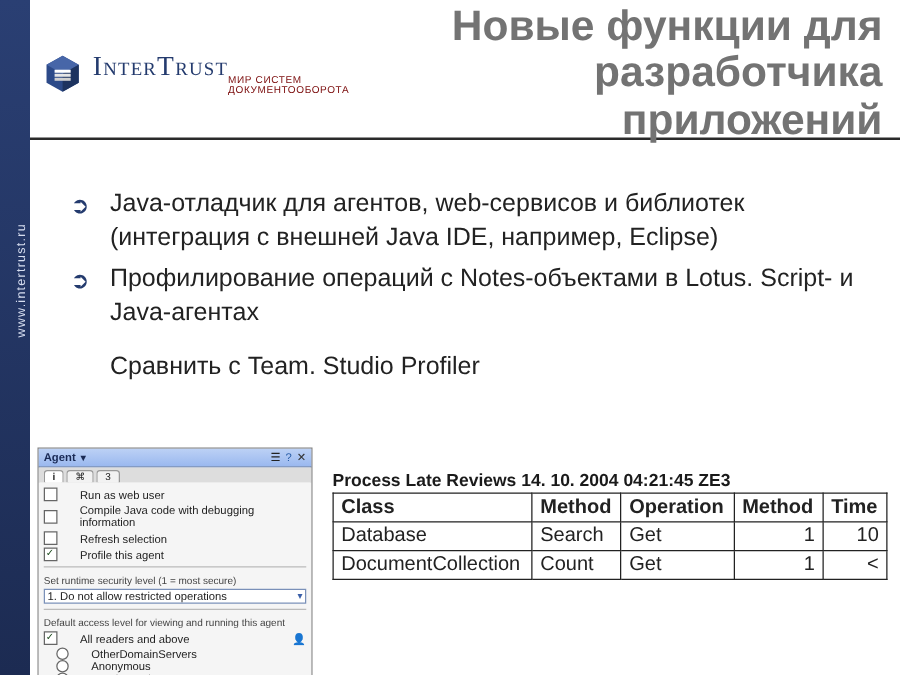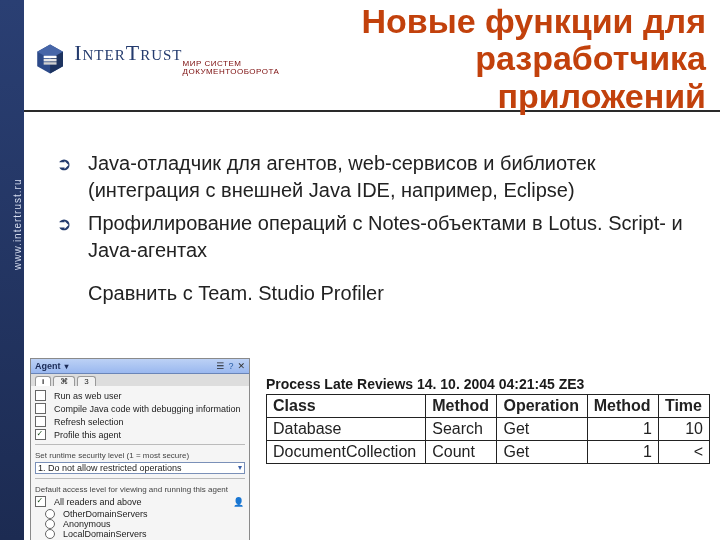--- a/index.html
+++ b/index.html
@@ -75,21 +75,21 @@
     color: #7a0a0a;
     letter-spacing: 0.5px;
     margin-top: 18px;
   }
   .title {
     flex: 1;
     text-align: right;
     padding-right: 14px;
     font-size: 34px;
     font-weight: 700;
-    color: #c2410c;
+    color: #737373;
     line-height: 1.1;
   }
   .body {
     position: absolute;
     left: 54px;
     right: 20px;
     top: 150px;
   }
   .bullets {
     font-size: 20px;
@@ -166,21 +166,21 @@
     border-radius: 3px 3px 0 0;
   }
   .tabstrip .tab.active { background: #fff; font-weight: bold; }
   .panel-body {
     background: #f5f5f5;
     padding: 4px;
     display: flex;
     flex-direction: column;
     gap: 2px;
   }
-  .prow { display: flex; align-items: center; gap: 8px; }
+  .prow { display: flex; align-items: center; gap: 18px; }
   .cb { width: 9px; height: 9px; border: 1px solid #666; background: #fff; display: inline-block; }
   .cb.checked::after { content: "✓"; font-size: 8px; position: relative; top: -2px; left: 0.5px; color: #1a4a1a; }
   .combo {
     flex: 1;
     border: 1px solid #7a90b8;
     background: #fff;
     padding: 0 2px;
     display: flex;
     justify-content: space-between;
     align-items: flex-start;

